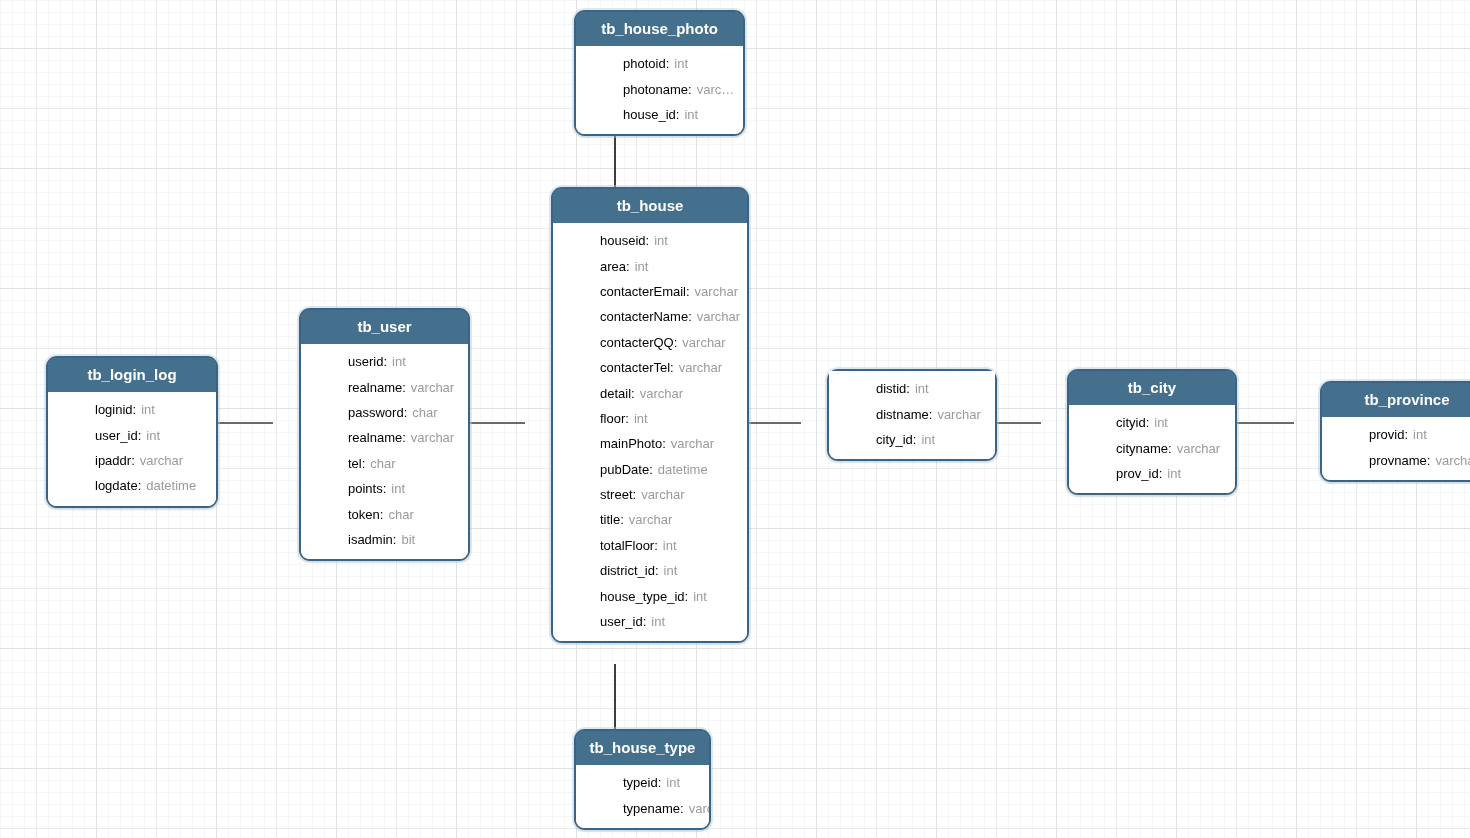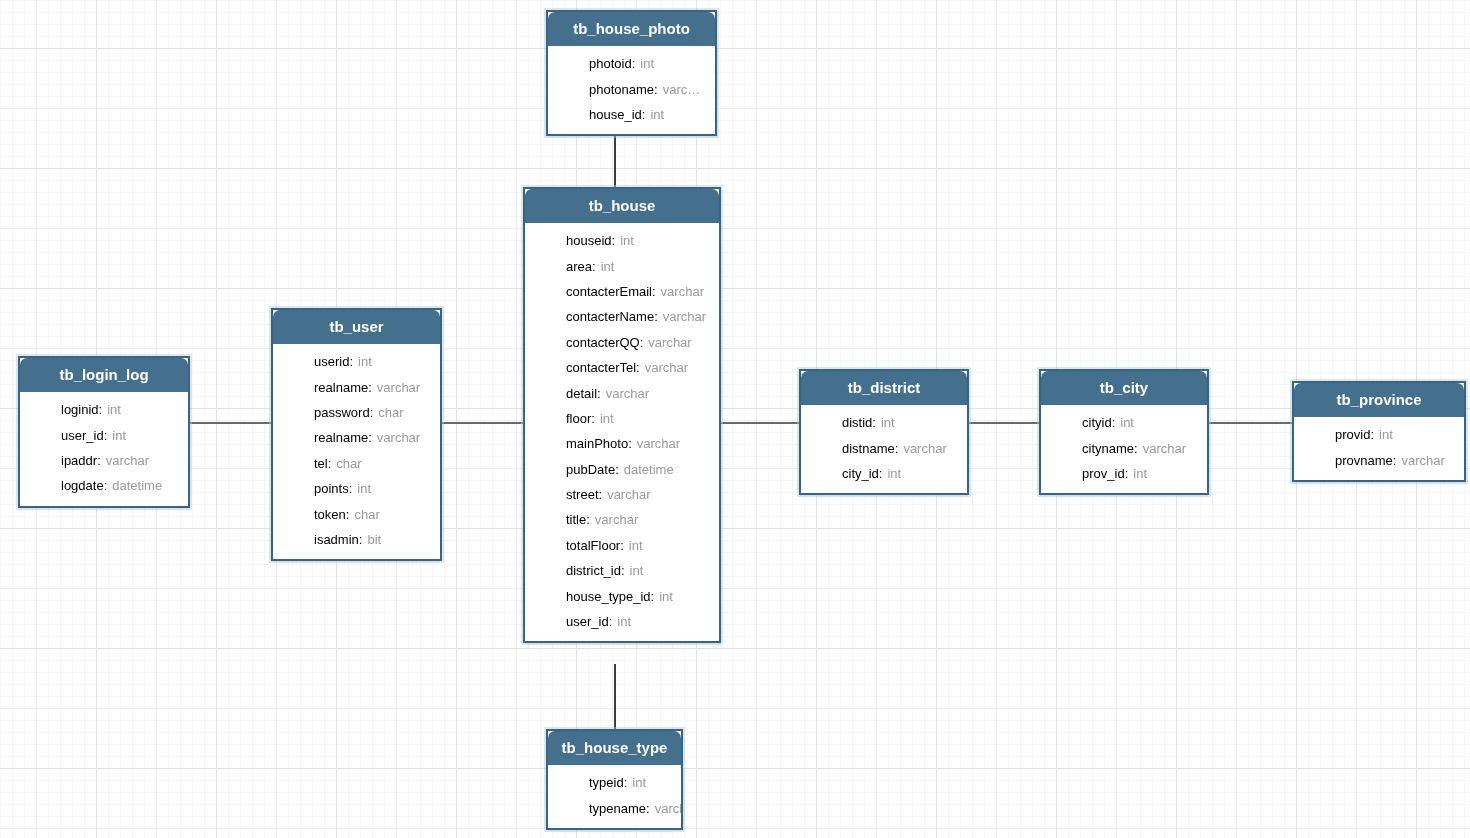--- a/index.html
+++ b/index.html
@@ -23,38 +23,39 @@
       12px 12px, 12px 12px;
     background-position:
       0 48px, 96px 0,
       0 48px, 36px 0,
       0 0, 0 0;
   }
   .table {
     position: absolute;
     box-sizing: border-box;
     border: 2px solid #3a6485;
-    border-radius: 0;
+    border-radius: 11px;
     background: #ffffff;
     box-shadow: 0 0 0 2px rgba(186, 206, 221, 0.45), 0 1px 3px rgba(0,0,0,0.12);
+    margin-left: 28px;
   }
   .table-header {
     height: 34px;
     line-height: 34px;
     background: #44708e;
     color: #ffffff;
     font-weight: bold;
     font-size: 15px;
     text-align: center;
     border-radius: 7px 7px 0 0;
     white-space: nowrap;
     overflow: hidden;
   }
   .table-body {
-    padding: 5px 0 7px 7px;
+    padding: 5px 0 7px 13px;
     border-radius: 0 0 8px 8px;
     background: #ffffff;
   }
   .field-row {
     height: 25.4px;
     display: flex;
     align-items: center;
     padding-left: 34px;
     padding-right: 6px;
     font-size: 13px;
@@ -217,21 +218,20 @@
           <span class="field-name">ipaddr</span>
           <span class="field-type">varchar</span>
         </div>
         <div class="field-row">
           <span class="field-name">logdate</span>
           <span class="field-type">datetime</span>
         </div>
       </div>
     </div>
     <div class="table" style="left: 799px; top: 369px; width: 170px;">
-      <div class="table-header"><span class="table-title">tb_district</span></div>
       <div class="table-body">
         <div class="field-row">
           <span class="field-name">distid</span>
           <span class="field-type">int</span>
         </div>
         <div class="field-row">
           <span class="field-name">distname</span>
           <span class="field-type">varchar</span>
         </div>
         <div class="field-row">

